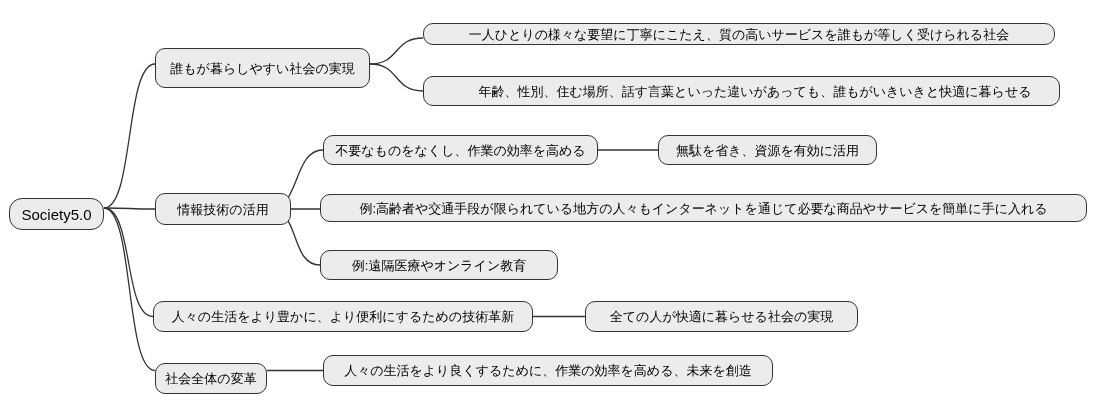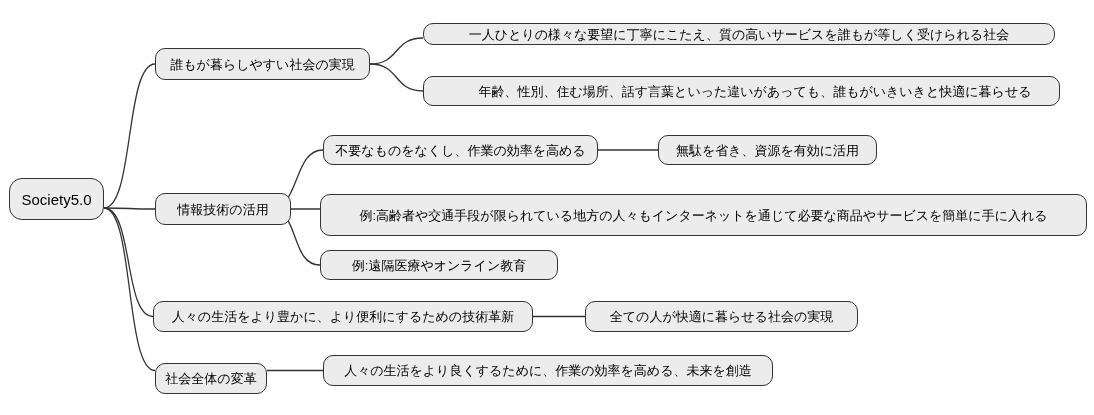--- a/index.html
+++ b/index.html
@@ -60,42 +60,42 @@
       <path d="M104,208 C134,208 125,209 155,209"></path>
       <path d="M270,209 C300,209 293,150 323,150"></path>
       <path d="M598,150 L658,150"></path>
       <path d="M270,209 L320,209"></path>
       <path d="M270,209 C300,209 290,265 320,265"></path>
       <path d="M104,208 C133.4,208 123.6,316.5 153,316.5"></path>
       <path d="M533,316.5 L585,316.5"></path>
       <path d="M104,208 C134,208 125,370.5 155,370.5"></path>
       <path d="M267,370.5 L323,370.5"></path>
     </svg>
-<div class="node root" style="left: 9px; top: 178px; width: 95px; height: 42px;">
+<div class="node root" style="left: 9px; top: 198px; width: 95px; height: 32px;">
       <span>Society5.0</span>
     </div>
-    <div class="node" style="left: 155px; top: 48px; width: 215px; height: 32px;">
+    <div class="node" style="left: 155px; top: 48px; width: 215px; height: 40px;">
       <span>誰もが暮らしやすい社会の実現</span>
     </div>
     <div class="node" style="left: 423px; top: 23px; width: 632px; height: 22px;">
       <span>一人ひとりの様々な要望に丁寧にこたえ、質の高いサービスを誰もが等しく受けられる社会</span>
     </div>
     <div class="node" style="left: 423px; top: 76px; width: 637px; height: 30px; padding-left: 27px;">
       <span>年齢、性別、住む場所、話す言葉といった違いがあっても、誰もがいきいきと快適に暮らせる</span>
     </div>
     <div class="node" style="left: 155px; top: 193px; width: 136px; height: 32px;">
       <span>情報技術の活用</span>
     </div>
     <div class="node" style="left: 323px; top: 135px; width: 275px; height: 30px;">
       <span>不要なものをなくし、作業の効率を高める</span>
     </div>
     <div class="node" style="left: 658px; top: 135px; width: 219px; height: 30px;">
       <span>無駄を省き、資源を有効に活用</span>
     </div>
-    <div class="node" style="left: 320px; top: 194px; width: 767px; height: 42px;">
+    <div class="node" style="left: 320px; top: 194px; width: 767px; height: 28px;">
       <span>例:高齢者や交通手段が限られている地方の人々もインターネットを通じて必要な商品やサービスを簡単に手に入れる</span>
     </div>
     <div class="node" style="left: 320px; top: 250px; width: 238px; height: 30px;">
       <span>例:遠隔医療やオンライン教育</span>
     </div>
     <div class="node" style="left: 153px; top: 301px; width: 380px; height: 31px;">
       <span>人々の生活をより豊かに、より便利にするための技術革新</span>
     </div>
     <div class="node" style="left: 585px; top: 301px; width: 273px; height: 31px;">
       <span>全ての人が快適に暮らせる社会の実現</span>

